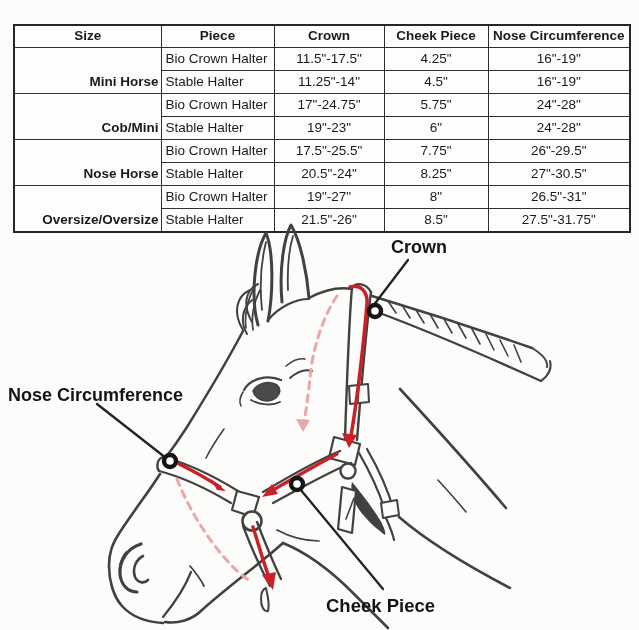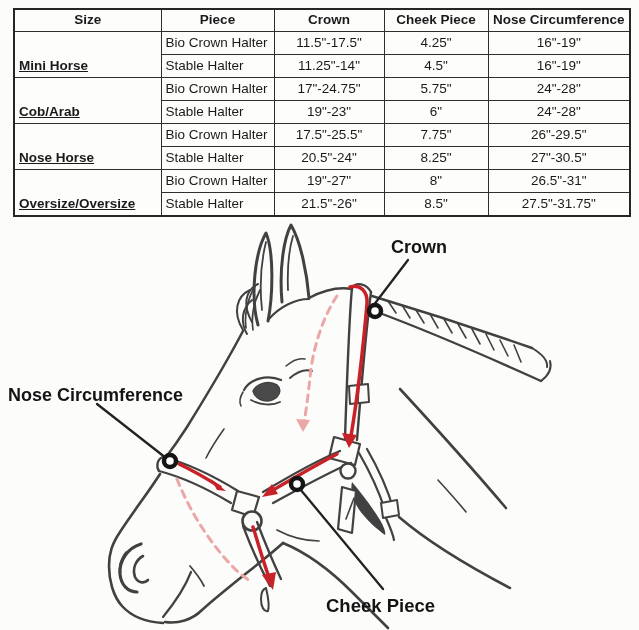--- a/index.html
+++ b/index.html
@@ -4,36 +4,36 @@
 <style>
   html,body{margin:0;padding:0;}
   body{
     width:639px;height:630px;position:relative;overflow:hidden;
     background:#fcfcfa;
     font-family:"Liberation Sans",sans-serif;
     color:#1a1a1a;
   }
   
   .size-table{
-    position:absolute;left:13px;top:8px;width:616px;
+    position:absolute;left:13px;top:24px;width:616px;
     border-collapse:collapse;table-layout:fixed;
     background:#fdfdfc;
   }
   .size-table th,.size-table td{
     border:1.5px solid #2f2f2f;
     font-size:13.5px;line-height:1.1;
     padding:0 2px;height:22px;
     text-align:center;vertical-align:middle;
     white-space:nowrap;overflow:hidden;
   }
   .size-table{border:2.5px solid #262626;}
   .size-table th{font-weight:bold;height:21px;}
   .size-table td.size-cell{
-    font-weight:bold;text-align:left;
-    vertical-align:bottom;padding:0 2px 3px 4px;text-decoration:underline;
+    font-weight:bold;text-align:right;
+    vertical-align:bottom;padding:0 2px 3px 4px;
   }
   col.c-size{width:147px;}col.c-style{width:113px;}
   col.c-crown{width:110px;}col.c-cheek{width:104px;}col.c-nose{width:142px;}
   
   .diagram-wrap{position:absolute;left:0;top:222px;width:639px;height:408px;}
   .diag-label{
     position:absolute;font-weight:bold;color:#141414;
     letter-spacing:0px;white-space:nowrap;
   }
   #lbl-crown{left:391px;top:237px;font-size:18px;}
@@ -68,21 +68,21 @@
         <td>4.25"</td>
         <td>16"-19"</td>
       </tr>
       <tr>
         <td style="text-align: left; padding-left: 4px;">Stable Halter</td>
         <td>11.25"-14"</td>
         <td>4.5"</td>
         <td>16"-19"</td>
       </tr>
       <tr>
-        <td class="size-cell" rowspan="2">Cob/Arab</td>
+        <td class="size-cell" rowspan="2">Cob/Mini</td>
         <td style="text-align: left; padding-left: 4px;">Bio Crown Halter</td>
         <td>17"-24.75"</td>
         <td>5.75"</td>
         <td>24"-28"</td>
       </tr>
       <tr>
         <td style="text-align: left; padding-left: 4px;">Stable Halter</td>
         <td>19"-23"</td>
         <td>6"</td>
         <td>24"-28"</td>

